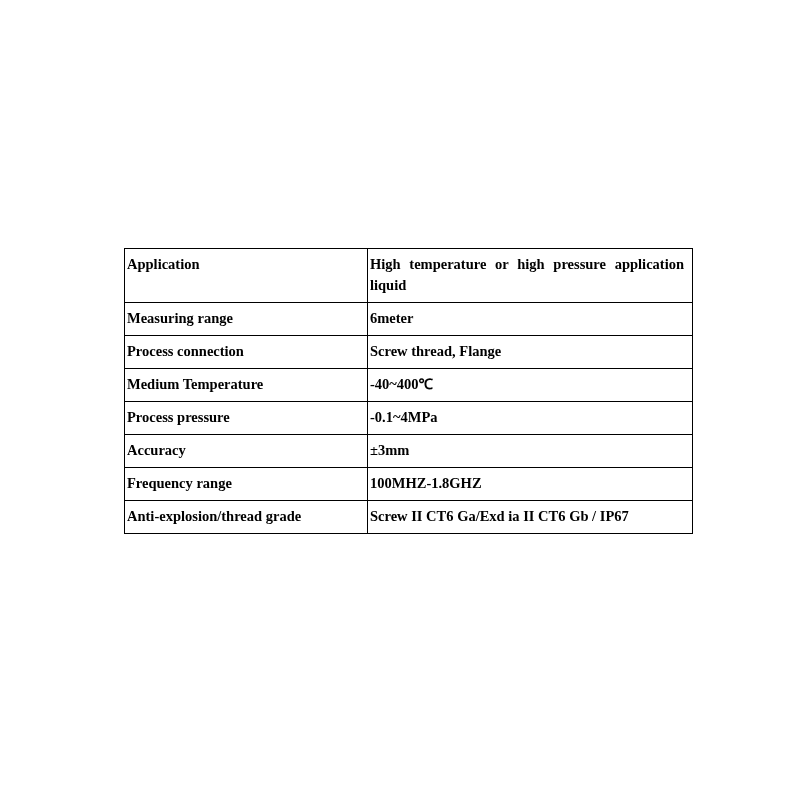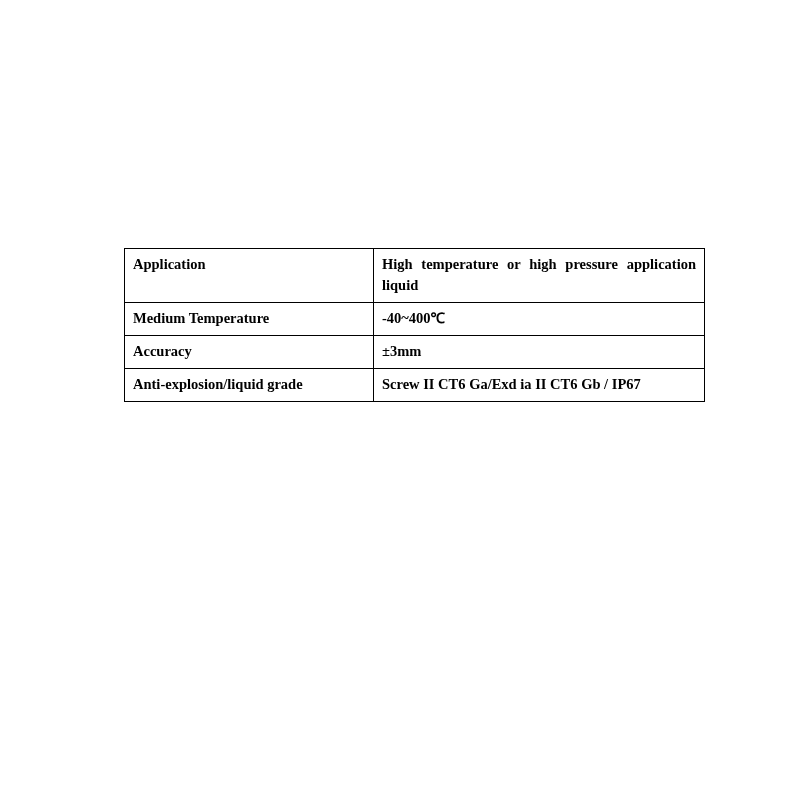--- a/index.html
+++ b/index.html
@@ -21,21 +21,21 @@
     top: 248px;
     width: 546px;
   }
   table.spec-table {
     border-collapse: collapse;
     width: 546px;
     table-layout: fixed;
   }
   table.spec-table td {
     border: 1px solid #000000;
-    padding: 5px 8px 6px 8px;
+    padding: 5px 8px 6px 2px;
     vertical-align: top;
     font-size: 14.5px;
     line-height: 1.45;
   }
   td.label-cell {
     width: 232px;
     font-weight: bold;
     font-family: "Liberation Serif", serif;
     white-space: nowrap;
   }
@@ -53,26 +53,42 @@
 <body>
 
 <div class="spec-table-wrap">
   <table class="spec-table">
     <tbody>
       <tr>
         <td class="label-cell">Application</td>
         <td class="value-cell justify">High temperature or high pressure application liquid</td>
       </tr>
       <tr>
+        <td class="label-cell">Measuring range</td>
+        <td class="value-cell">6meter</td>
+      </tr>
+      <tr>
+        <td class="label-cell">Process connection</td>
+        <td class="value-cell">Screw thread, Flange</td>
+      </tr>
+      <tr>
         <td class="label-cell">Medium Temperature</td>
         <td class="value-cell">-40~400℃</td>
+      </tr>
+      <tr>
+        <td class="label-cell">Process pressure</td>
+        <td class="value-cell">-0.1~4MPa</td>
       </tr>
       <tr>
         <td class="label-cell">Accuracy</td>
         <td class="value-cell">±3mm</td>
       </tr>
       <tr>
-        <td class="label-cell">Anti-explosion/liquid grade</td>
+        <td class="label-cell">Frequency range</td>
+        <td class="value-cell">100MHZ-1.8GHZ</td>
+      </tr>
+      <tr>
+        <td class="label-cell">Anti-explosion/thread grade</td>
         <td class="value-cell">Screw II CT6 Ga/Exd ia II CT6 Gb / IP67</td>
       </tr>
     </tbody>
   </table>
 </div>
 
 </body></html>

